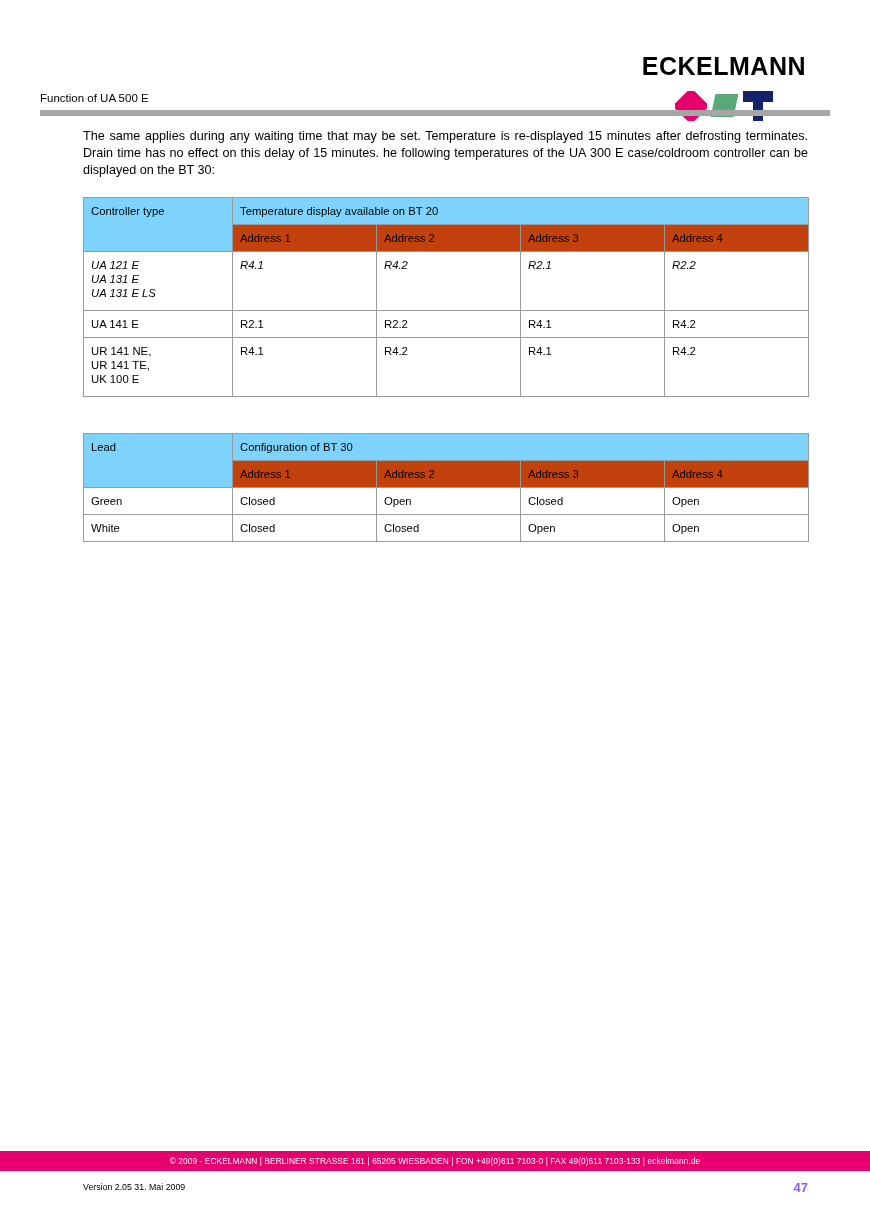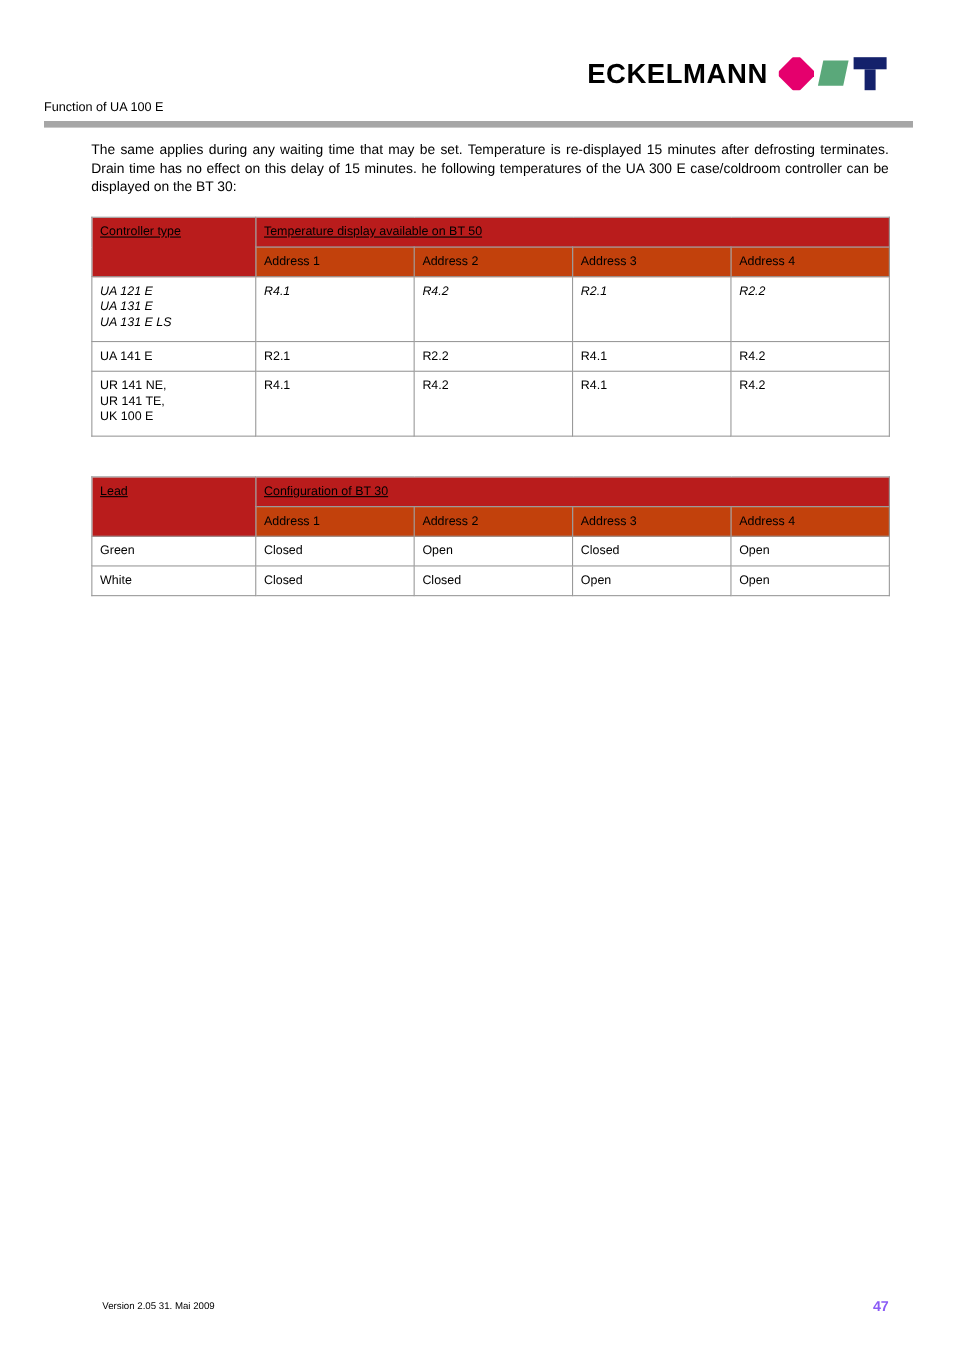--- a/index.html
+++ b/index.html
@@ -23,20 +23,21 @@
   }
 
   
   .logo-block {
     position: absolute;
     top: 52px;
     right: 64px;
     display: flex;
     align-items: center;
     gap: 10px;
+    flex-direction: column;
   }
   .logo-text {
     font-size: 25px;
     font-weight: bold;
     letter-spacing: 0.5px;
     color: #000;
     font-family: "Liberation Sans", sans-serif;
   }
   .logo-marks {
     display: flex;
@@ -142,23 +143,22 @@
   }
   table.doc-table td, table.doc-table th {
     border: 1px solid #9a9a9a;
     padding: 6px 7px 6px 7px;
     vertical-align: top;
     text-align: left;
     font-weight: normal;
     line-height: 14px;
   }
   .hdr-cell {
-    background: #b91c1c;
+    background: #7dd3fc;
     font-weight: bold;
-    text-decoration: underline;
   }
   .sub-hdr {
     background: #c2410c;
     font-weight: bold;
   }
   .cell-multiline { white-space: pre-line; }
   .row-tall td { height: 46px; font-style: italic; }
   .row-tall2 td { height: 46px; }
 
   
@@ -191,21 +191,21 @@
     background: #e5006d;
     color: #ffffff;
     font-size: 8.3px;
     display: flex;
     align-items: center;
     justify-content: center;
     letter-spacing: 0.1px;
   }
   .footer-version {
     position: absolute;
-    left: 93px;
+    left: 83px;
     top: 1182px;
     font-size: 8.8px;
     color: #000;
   }
   .page-number {
     position: absolute;
     right: 62px;
     top: 1180px;
     font-size: 13px;
     color: #8b5cf6;
@@ -221,41 +221,41 @@
     <div class="logo-text">ECKELMANN</div>
     <div class="logo-marks">
       <div class="mark-diamond-wrap">
           <div class="mark-diamond"></div>
         </div>
       <div class="mark-green"></div>
       <div class="mark-blue"></div>
     </div>
   </div>
 
-  <div class="header-label">Function of UA 100 E</div>
+  <div class="header-label">Function of UA 500 E</div>
   <div class="header-rule"></div>
 
   <div class="content">
 
     <p class="para">The same applies during any waiting time that may be set. Temperature is re-displayed 15 minutes after defrosting terminates. Drain time has no effect on this delay of 15 minutes. he following temperatures of the UA 300 E case/coldroom controller can be displayed on the BT 30:</p>
 
     <div class="spacer-14"></div>
 
     <table class="doc-table">
       <colgroup>
         <col style="width:149px">
         <col style="width:144px">
         <col style="width:144px">
         <col style="width:144px">
         <col style="width:144px">
       </colgroup>
       <tbody>
         <tr>
           <td class="hdr-cell" rowspan="2">Controller type</td>
-          <td class="hdr-cell" colspan="4">Temperature display available on BT 50</td>
+          <td class="hdr-cell" colspan="4">Temperature display available on BT 20</td>
         </tr>
         <tr>
           <td class="sub-hdr">Address 1</td>
           <td class="sub-hdr">Address 2</td>
           <td class="sub-hdr">Address 3</td>
           <td class="sub-hdr">Address 4</td>
         </tr>
         <tr class="row-tall">
           <td class="cell-multiline">UA 121 E
 UA 131 E
@@ -321,16 +321,19 @@
           <td>Closed</td>
           <td>Open</td>
           <td>Open</td>
         </tr>
       </tbody>
     </table>
 
 
   </div>
 
+  <div class="footer-bar">
+    <span>© 2009 - ECKELMANN | BERLINER STRASSE 161 | 65205 WIESBADEN | FON +49(0)611 7103-0 | FAX 49(0)611 7103-133 | eckelmann.de</span>
+  </div>
   <div class="footer-version">Version 2.05   31. Mai 2009</div>
   <div class="page-number">47</div>
 
 </div>
 
 </body></html>

